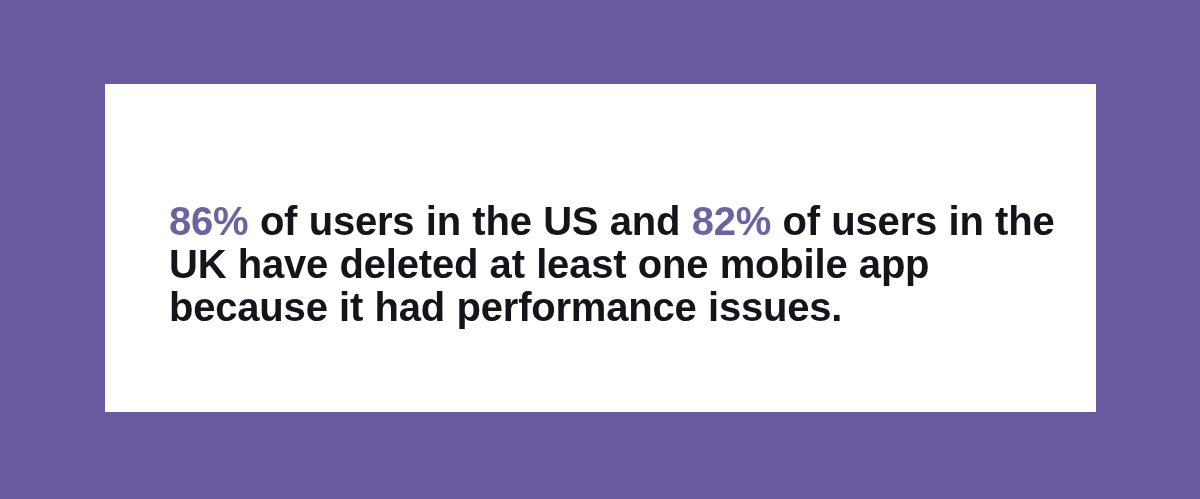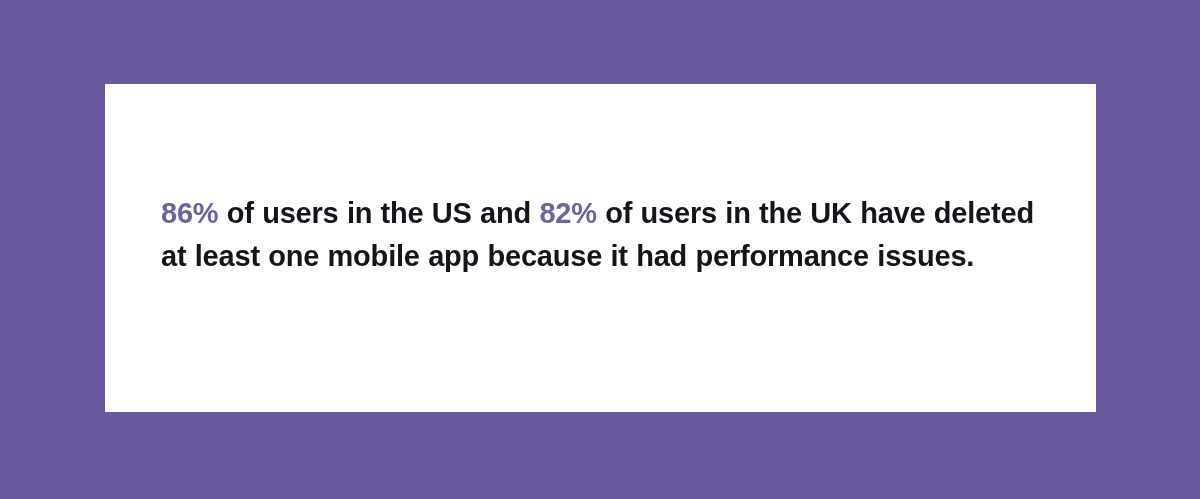--- a/index.html
+++ b/index.html
@@ -25,22 +25,22 @@
     top: 84px;
     width: 991px;
     height: 328px;
     background: #ffffff;
   }
   #statement {
     position: absolute;
     left: 48px;
     top: 100px;
     width: 900px;
-    margin: 8px;
-    font-size: 29px;
+    margin: 16px;
+    font-size: 40px;
     font-weight: 700;
     line-height: 43px;
     letter-spacing: -0.2px;
     color: #15141a;
     word-spacing: 0.5px;
   }
   .pct {
     color: #6c63a0;
   }
 </style>

